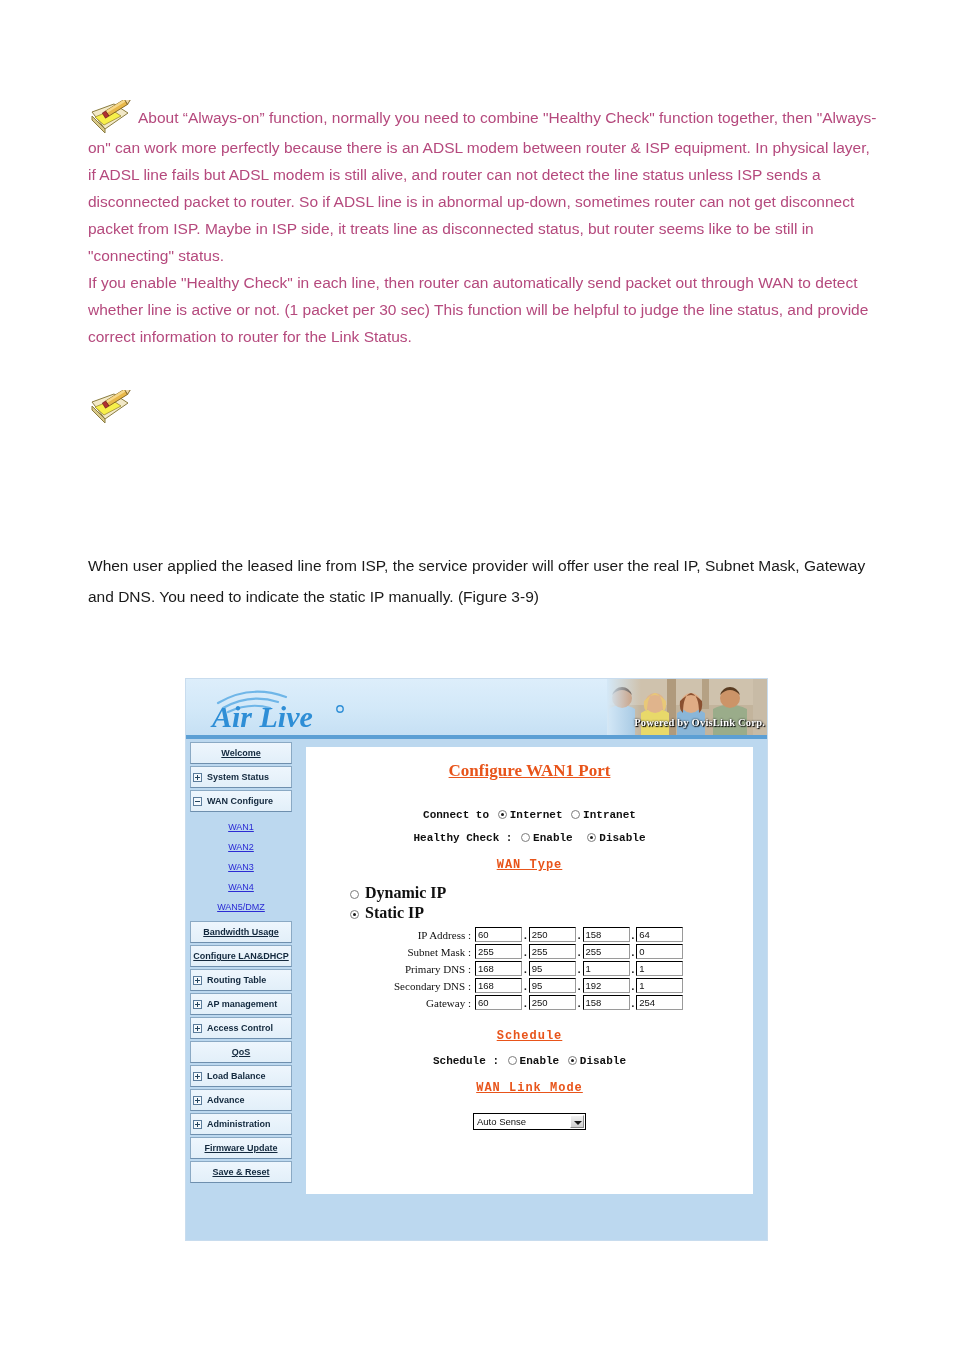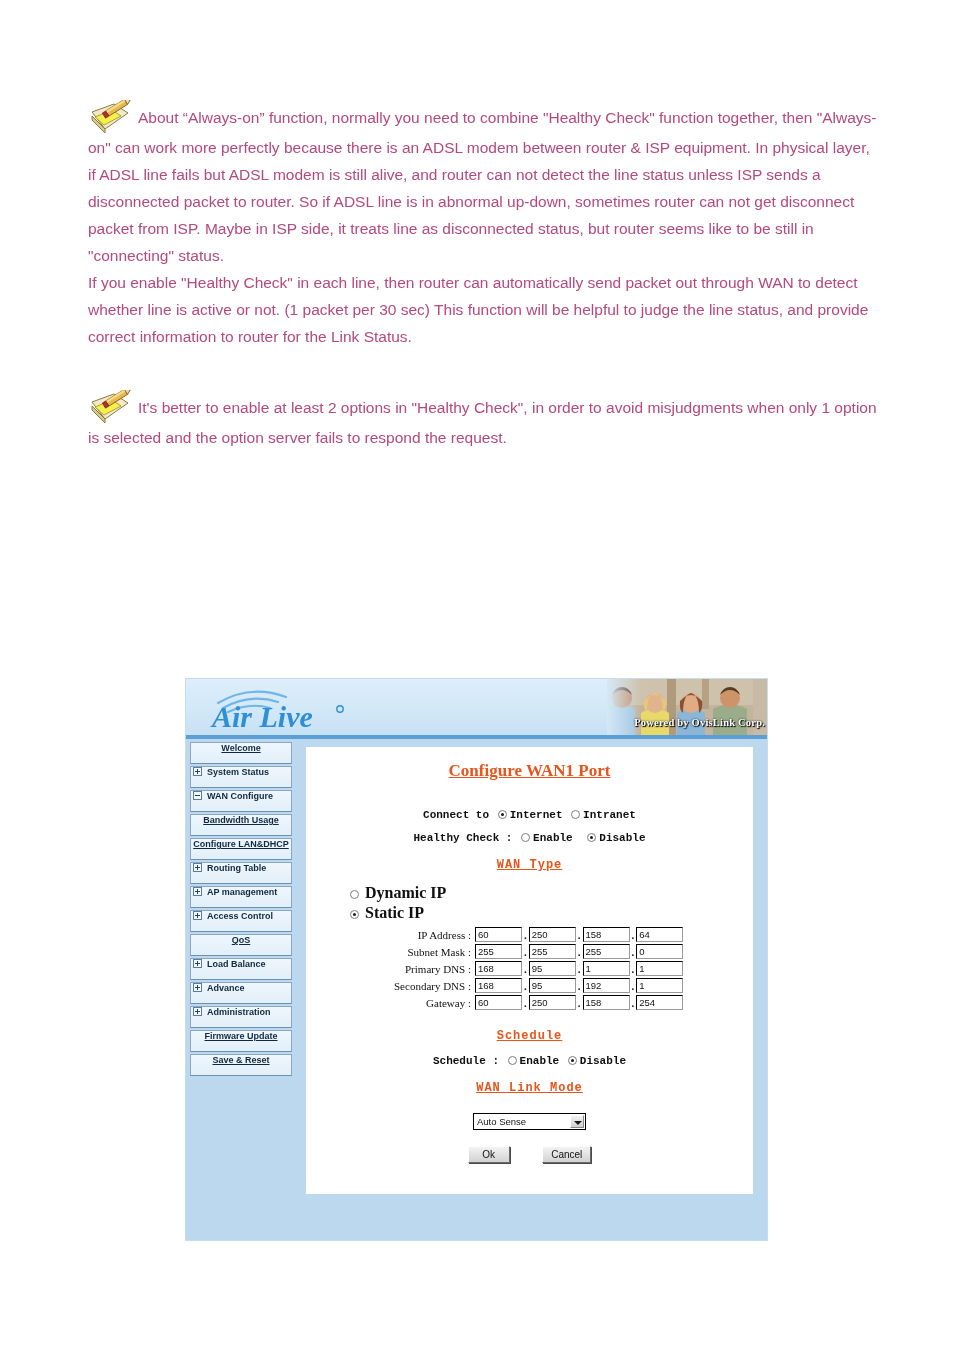--- a/index.html
+++ b/index.html
@@ -101,21 +101,21 @@
     background: #bcd8ef;
     flex: 0 0 110px;
   }
   .menu-item {
     background: linear-gradient(to bottom, #eef6fd 0%, #e2eff9 100%);
     border: 1px solid #8aa9c4;
     border-bottom-color: #6e8fae;
     height: 22px;
     margin-bottom: 2px;
     display: flex;
-    align-items: flex-start;
+    align-items: center;
     position: relative;
     font-size: 9px;
     font-weight: bold;
     color: #12283d;
   }
   .menu-item .exp {
     width: 9px; height: 9px;
     border: 1px solid #5b7c9b;
     background: #f4f9fd;
     margin-left: 2px;
@@ -335,24 +335,27 @@
           <polygon points="4,16 17,29 17,33 4,20" fill="#d9c98a" stroke="#8a7c40" stroke-width="1"></polygon>
           <polygon points="7,17 24,10 33,16 16,25" fill="#f7ef4a" stroke="#9a8a32" stroke-width="0.8"></polygon>
           <g transform="rotate(-32 30 8)">
             <rect x="18" y="4" width="22" height="6" fill="#e8b84a" stroke="#7a5c1a" stroke-width="0.8"></rect>
             <rect x="18" y="4" width="22" height="2.5" fill="#f7d98a"></rect>
             <polygon points="40,4 46,7 40,10" fill="#f0d8a8" stroke="#7a5c1a" stroke-width="0.8"></polygon>
             <polygon points="44,6 46,7 44,8" fill="#3a3020"></polygon>
             <rect x="14" y="4" width="4" height="6" fill="#b03030" stroke="#6a1a1a" stroke-width="0.6"></rect>
           </g>
         </svg>
-      </span><span>It's better to enable at least 2 options in "Healthy Check", in order to avoid misjudgments when only 1 option is selected and the option server fails to respond the request.</span>
+      </span>
     </p>
   </div>
 
+  <div class="plain-block" style="margin-top:126px;">
+    <p>When user applied the leased line from ISP, the service provider will offer user the real IP, Subnet Mask, Gateway and DNS. You need to indicate the static IP manually. (Figure 3-9)</p>
+  </div>
 </div>
 
 <div class="shot">
 
   <div class="shot-header">
     <div class="logo">
       <svg width="160" height="50" viewBox="0 0 160 50">
         <g fill="none" stroke="#6fb6e8" stroke-width="2.2" stroke-linecap="round">
           <path d="M14 20 Q46 1 82 14"></path>
           <path d="M19 25 Q46 10 74 19"></path>
@@ -408,20 +411,27 @@
       <div class="menu-item has-exp">
         <span class="exp plus"></span>
         <span class="mlabel">System Status</span>
       </div>
 
       <div class="menu-item has-exp">
         <span class="exp"></span>
         <span class="mlabel">WAN Configure</span>
       </div>
 
+      <div class="sub-links">
+        <a class="sub-link">WAN1</a>
+        <a class="sub-link">WAN2</a>
+        <a class="sub-link">WAN3</a>
+        <a class="sub-link">WAN4</a>
+        <a class="sub-link">WAN5/DMZ</a>
+      </div>
 
       <div class="menu-item centered">
         <span class="mlabel">Bandwidth Usage</span>
       </div>
       <div class="menu-item centered">
         <span class="mlabel">Configure LAN&amp;DHCP</span>
       </div>
       <div class="menu-item has-exp">
         <span class="exp plus"></span>
         <span class="mlabel">Routing Table</span>
@@ -590,21 +600,17 @@
 
         <div class="sec-title">WAN Link Mode</div>
 
         <div class="select-wrap">
           <span class="sel">
             <span>Auto Sense</span>
             <span class="arrow"></span>
           </span>
         </div>
 
-        <div class="btn-row">
-          <span class="btn">Ok</span>
-          <span class="btn">Cancel</span>
-        </div>
 
       </div>
     </div>
   </div>
 </div>
 
 </body></html>

